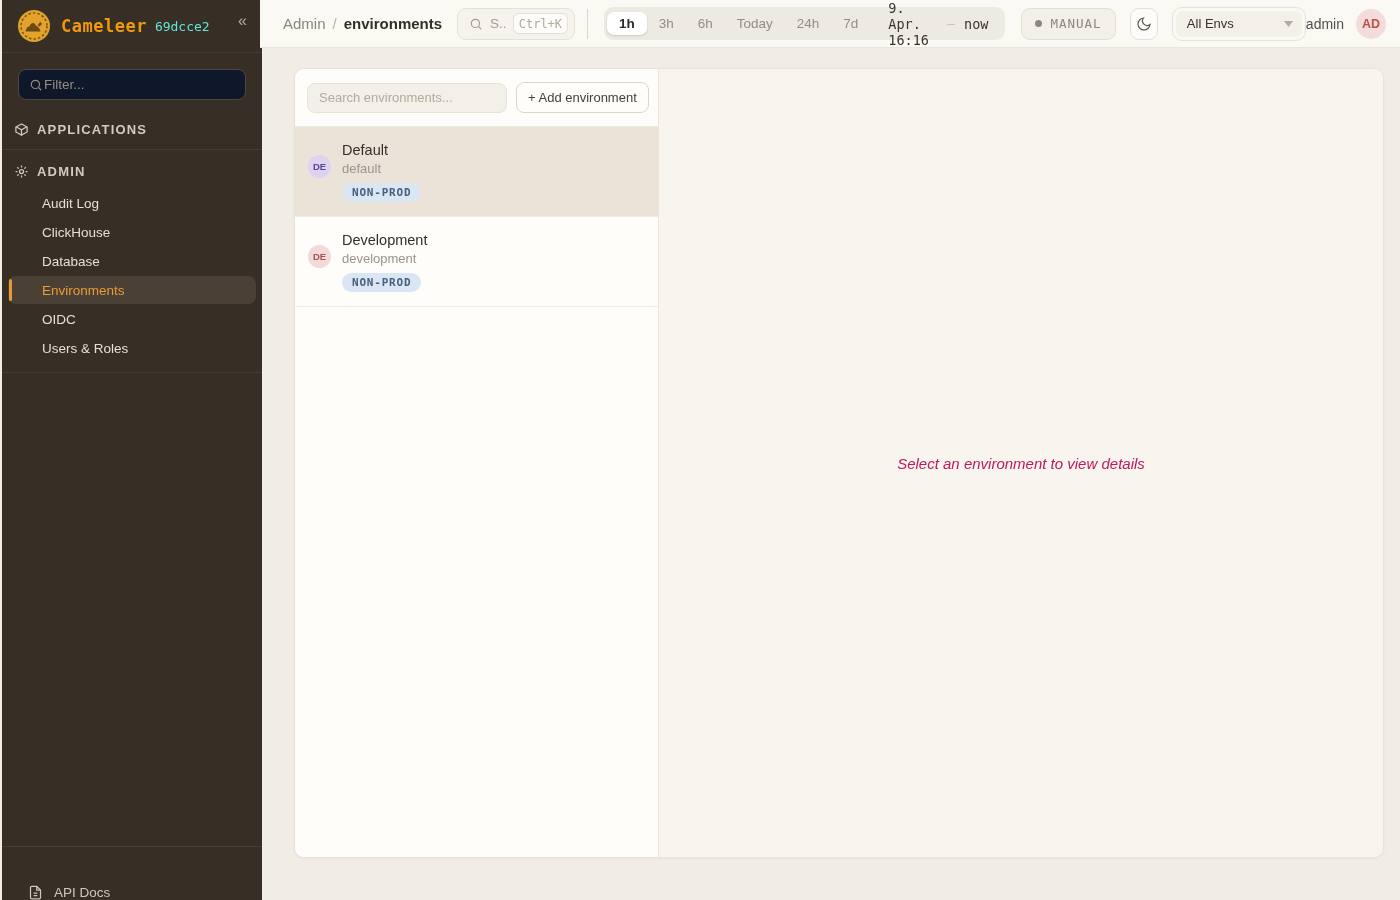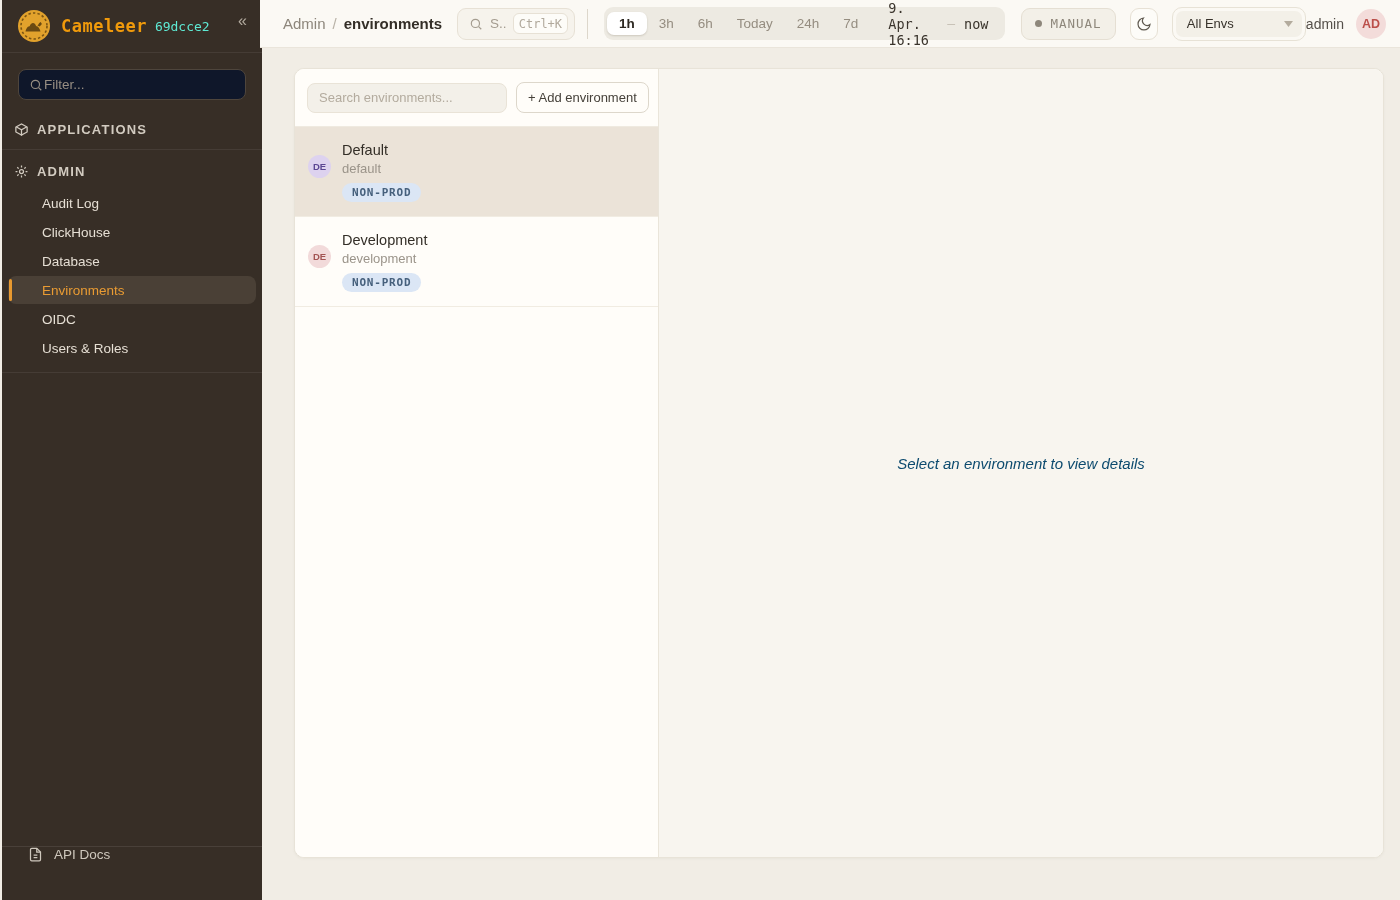--- a/index.html
+++ b/index.html
@@ -51,21 +51,21 @@
     font-size:13.5px; color:#e6dfd4; cursor:pointer;
   }
   .sb-item.active { background:#4a4036; color:#e99b33; }
   .sb-item.active::before {
     content:""; position:absolute; left:1px; top:3px; bottom:3px; width:3px;
     border-radius:3px; background:#e8992f;
   }
   .sb-spacer { flex:1; }
   .sb-footer {
     border-top:1px solid rgba(255,255,255,0.09);
-    height:54px; display:flex; align-items:flex-start; gap:11px; padding:0 16px 0 26px;
+    height:54px; display:flex; align-items:flex-end; gap:11px; padding:0 16px 0 26px;
     color:#cfc8bd; font-size:13.5px; cursor:pointer;
   }
 
   
   .topbar {
     position:absolute; left:260px; top:0; width:1140px; height:48px;
     background:#fbf9f4; border-bottom:1px solid #eae5db;
     display:flex; align-items:center; padding:0 12px 0 23px;
   }
   .breadcrumb { display:flex; align-items:center; gap:7px; font-size:15px; white-space:nowrap; }
@@ -164,21 +164,21 @@
   }
   .env-name { font-size:14.5px; font-weight:500; color:#332e27; }
   .env-slug { font-size:13px; color:#9b948a; margin-top:3px; }
   .env-badge {
     display:inline-block; margin-top:7px; padding:3px 10px; border-radius:999px;
     font-size:11px; font-weight:bold; letter-spacing:0.8px;
   }
   .detail-col {
     flex:1; background:#f8f5ef; display:flex; align-items:center; justify-content:center;
   }
-  .empty-state { font-size:15px; font-style:italic; color:#0c4a6e; }
+  .empty-state { font-size:15px; font-style:italic; color:#be185d; }
   svg { display:block; }
 </style>
 </head>
 <body>
 
 <aside class="sidebar">
   <div class="sb-header">
     <span class="logo-circle">
       <svg viewBox="0 0 32 32" width="32" height="32">
         <circle cx="16" cy="16" r="16" fill="#e2a22c"></circle>

